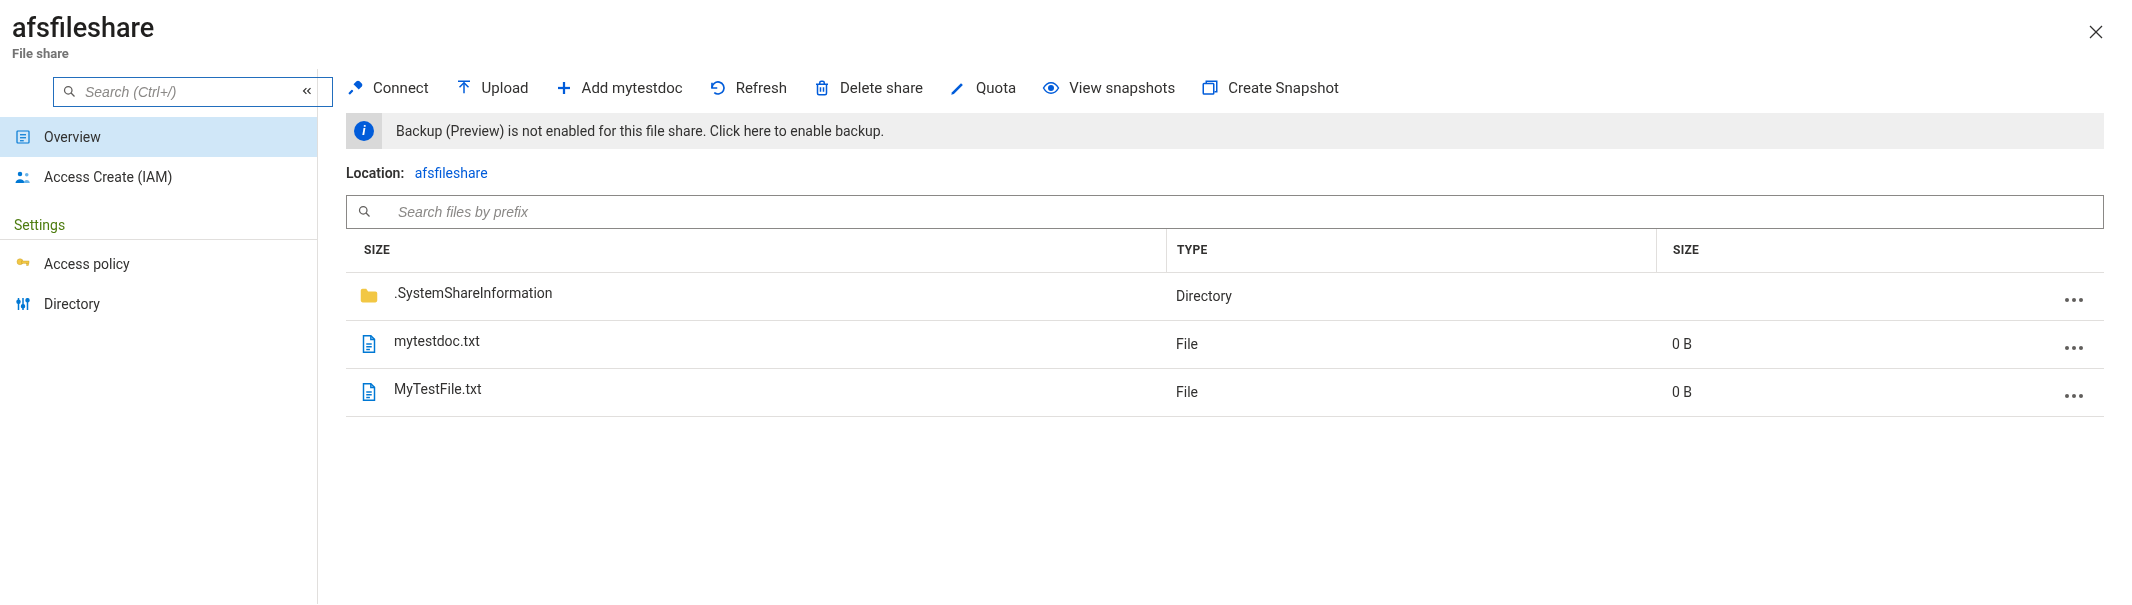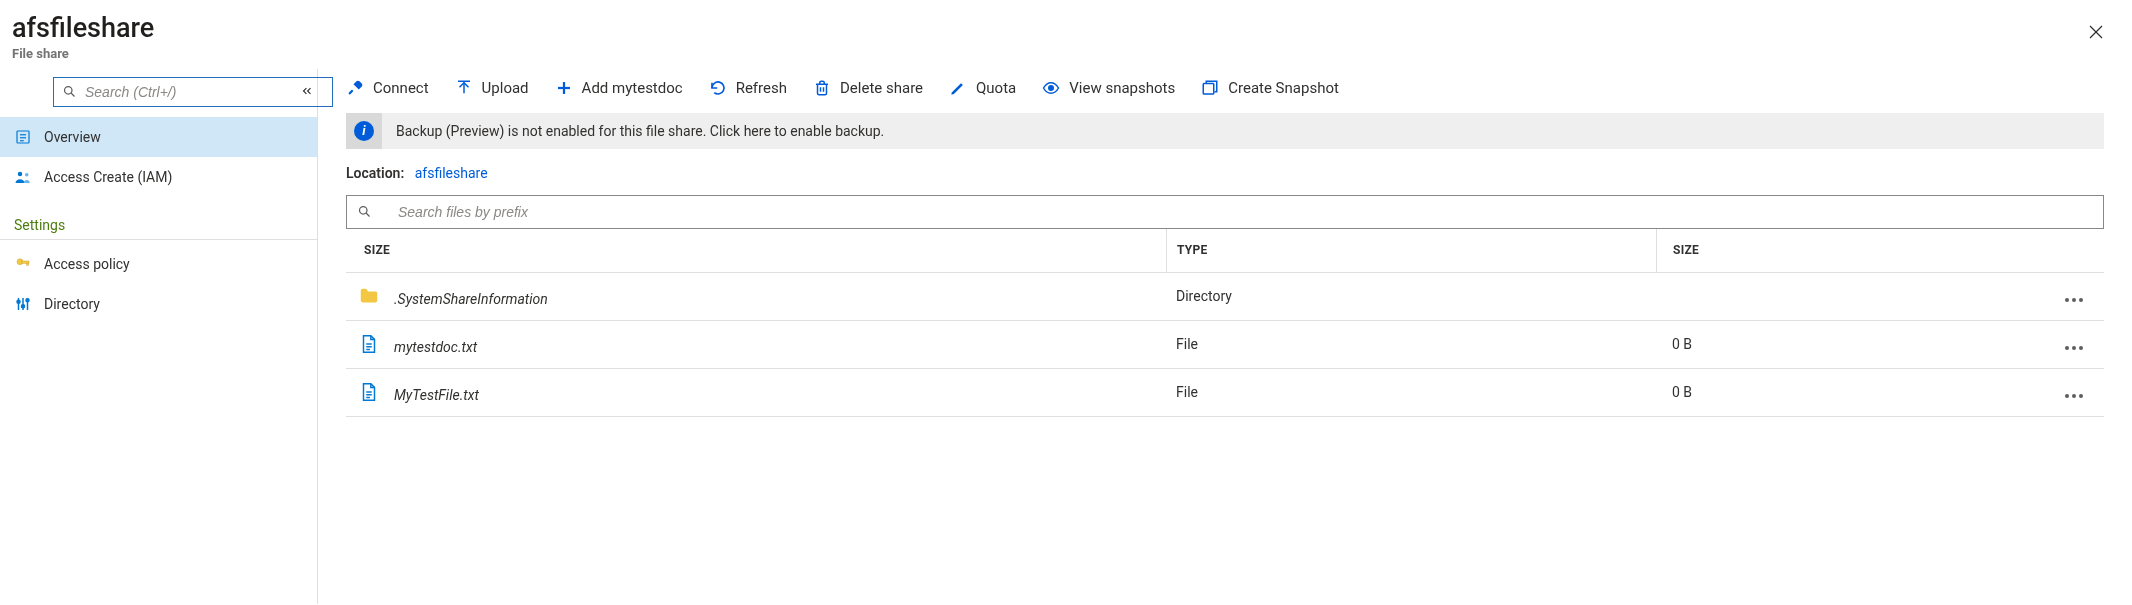--- a/index.html
+++ b/index.html
@@ -159,21 +159,21 @@
   .col-type { flex: 0 0 490px; padding-left: 10px; border-left: 1px solid #e1dfdd; height: 100%; display: flex; align-items: center; text-align: right; }
   .col-size { flex: 0 0 300px; padding-left: 16px; border-left: 1px solid #e1dfdd; height: 100%; display: flex; align-items: center; }
   .col-actions { flex: 1; }
 
   .trow {
     display: flex; align-items: center;
     height: 48px;
     border-bottom: 1px solid #e1dfdd;
     font-size: 14px;
   }
-  .cell-name { flex: 0 0 820px; padding-left: 12px; display: flex; align-items: flex-end; gap: 14px; font-style: italic; }
+  .cell-name { flex: 0 0 820px; padding-left: 12px; display: flex; align-items: flex-start; gap: 14px; }
   .cell-type { flex: 0 0 490px; padding-left: 10px; }
   .cell-size { flex: 0 0 300px; padding-left: 16px; }
   .cell-actions { flex: 1; display: flex; justify-content: flex-end; padding-right: 14px; }
 
   .file-icon { width: 22px; height: 22px; display: flex; align-items: center; justify-content: center; }
   .ellipsis-btn {
     color: #605e5c; font-size: 18px; letter-spacing: 1px;
     cursor: pointer; padding: 4px 6px;
   }
 

